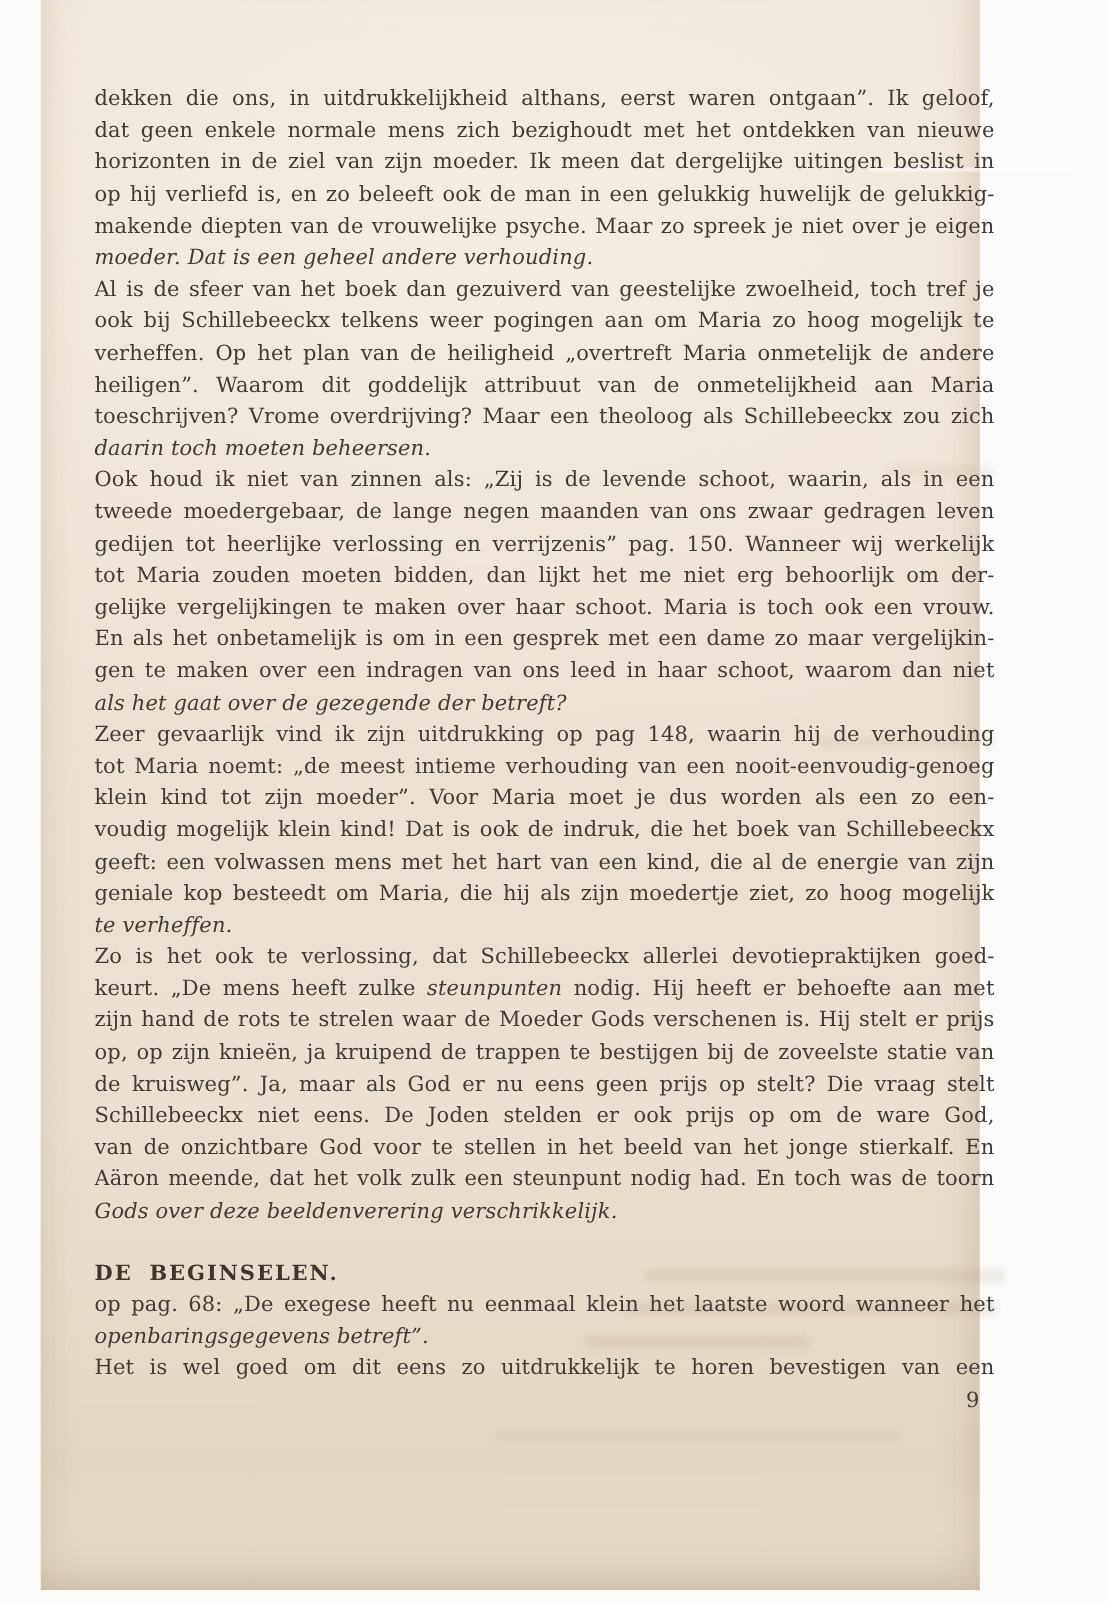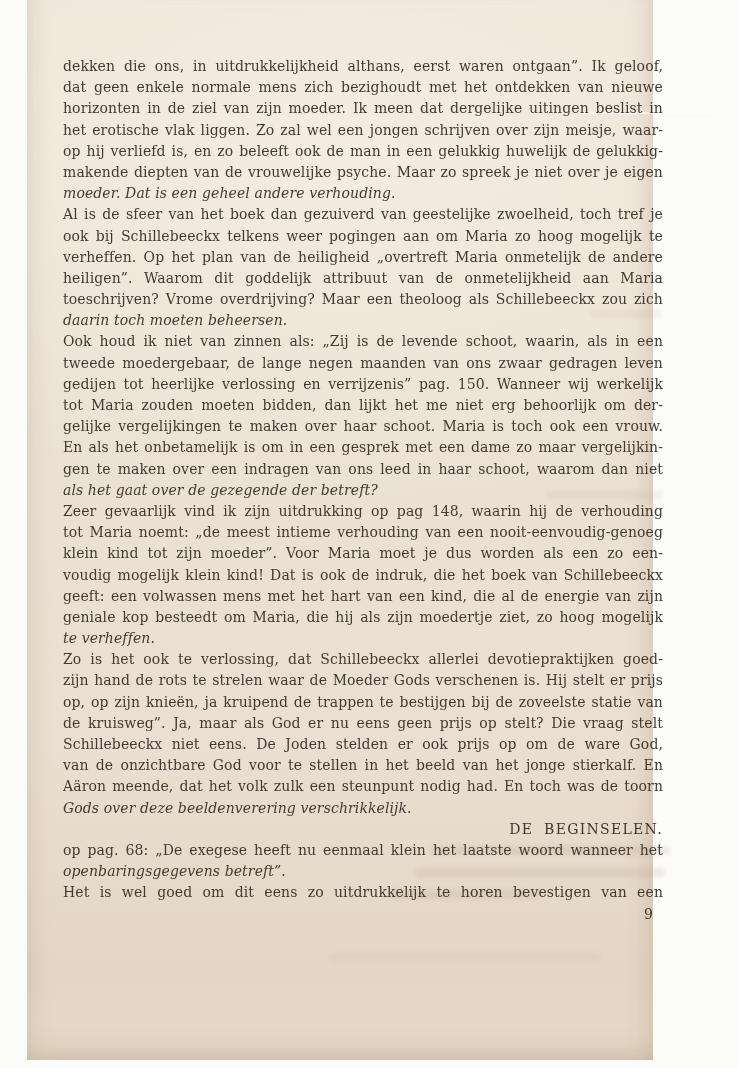--- a/index.html
+++ b/index.html
@@ -41,23 +41,23 @@
     text-align-last: justify;
     white-space: nowrap;
     height: 21.2px;
     overflow: hidden;
   }
   .line.last {
     text-align-last: left;
     font-style: italic;
   }
   .section-heading {
+    margin-top: 20px;
     height: 21.2px;
-    text-align: right;
-    font-weight: 400;
+    font-weight: 700;
     letter-spacing: 1.3px;
     word-spacing: 5px;
     color: #3c362e;
   }
   .page-number {
     height: 21.2px;
     text-align: right;
     padding-right: 10px;
   }
   
@@ -94,21 +94,20 @@
   <div class="ghost g4"></div>
   <div class="ghost g5"></div>
   <div class="ghost g6"></div>
 
   <div class="text-block">
     <div id="paras-before">
         <div>
           <div class="line"><span>dekken die ons, in uitdrukkelijkheid althans, eerst waren ontgaan”. Ik geloof,</span></div>
           <div class="line"><span>dat geen enkele normale mens zich bezighoudt met het ontdekken van nieuwe</span></div>
           <div class="line"><span>horizonten in de ziel van zijn moeder. Ik meen dat dergelijke uitingen beslist in</span></div>
-          <div class="line"><span>het erotische vlak liggen. Zo zal wel een jongen schrijven over zijn meisje, waar-</span></div>
           <div class="line"><span>op hij verliefd is, en zo beleeft ook de man in een gelukkig huwelijk de gelukkig-</span></div>
           <div class="line"><span>makende diepten van de vrouwelijke psyche. Maar zo spreek je niet over je eigen</span></div>
           <div class="line last"><span>moeder. Dat is een geheel andere verhouding.</span></div>
         </div>
         <div>
           <div class="line"><span>Al is de sfeer van het boek dan gezuiverd van geestelijke zwoelheid, toch tref je</span></div>
           <div class="line"><span>ook bij Schillebeeckx telkens weer pogingen aan om Maria zo hoog mogelijk te</span></div>
           <div class="line"><span>verheffen. Op het plan van de heiligheid „overtreft Maria onmetelijk de andere</span></div>
           <div class="line"><span>heiligen”. Waarom dit goddelijk attribuut van de onmetelijkheid aan Maria</span></div>
           <div class="line"><span>toeschrijven? Vrome overdrijving? Maar een theoloog als Schillebeeckx zou zich</span></div>
@@ -128,20 +127,21 @@
           <div class="line"><span>Zeer gevaarlijk vind ik zijn uitdrukking op pag 148, waarin hij de verhouding</span></div>
           <div class="line"><span>tot Maria noemt: „de meest intieme verhouding van een nooit-eenvoudig-genoeg</span></div>
           <div class="line"><span>klein kind tot zijn moeder”. Voor Maria moet je dus worden als een zo een-</span></div>
           <div class="line"><span>voudig mogelijk klein kind! Dat is ook de indruk, die het boek van Schillebeeckx</span></div>
           <div class="line"><span>geeft: een volwassen mens met het hart van een kind, die al de energie van zijn</span></div>
           <div class="line"><span>geniale kop besteedt om Maria, die hij als zijn moedertje ziet, zo hoog mogelijk</span></div>
           <div class="line last"><span>te verheffen.</span></div>
         </div>
         <div>
           <div class="line"><span>Zo is het ook te verlossing, dat Schillebeeckx allerlei devotiepraktijken goed-</span></div>
+          <div class="line"><span>keurt. „De mens heeft zulke </span><span style="font-style: italic;">steunpunten</span><span> nodig. Hij heeft er behoefte aan met</span></div>
           <div class="line"><span>zijn hand de rots te strelen waar de Moeder Gods verschenen is. Hij stelt er prijs</span></div>
           <div class="line"><span>op, op zijn knieën, ja kruipend de trappen te bestijgen bij de zoveelste statie van</span></div>
           <div class="line"><span>de kruisweg”. Ja, maar als God er nu eens geen prijs op stelt? Die vraag stelt</span></div>
           <div class="line"><span>Schillebeeckx niet eens. De Joden stelden er ook prijs op om de ware God,</span></div>
           <div class="line"><span>van de onzichtbare God voor te stellen in het beeld van het jonge stierkalf. En</span></div>
           <div class="line"><span>Aäron meende, dat het volk zulk een steunpunt nodig had. En toch was de toorn</span></div>
           <div class="line last"><span>Gods over deze beeldenverering verschrikkelijk.</span></div>
         </div>
       </div>
     <div class="section-heading">DE BEGINSELEN.</div>

